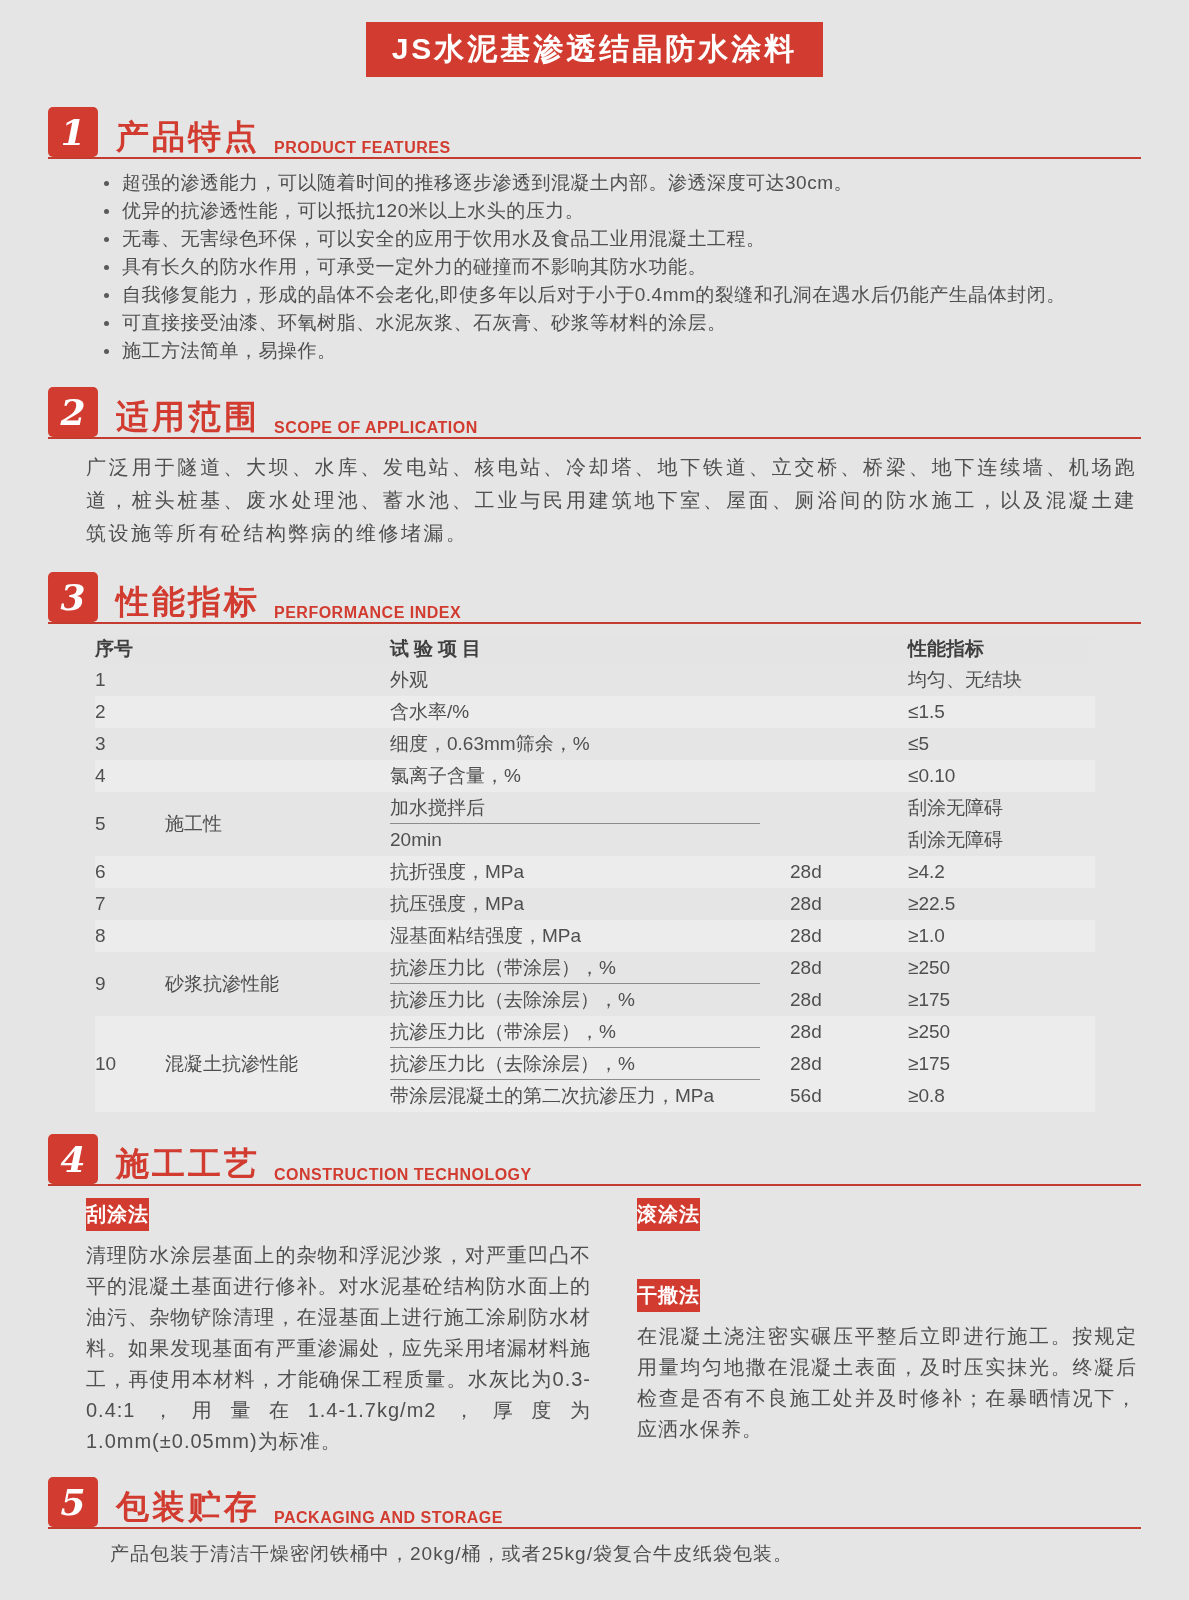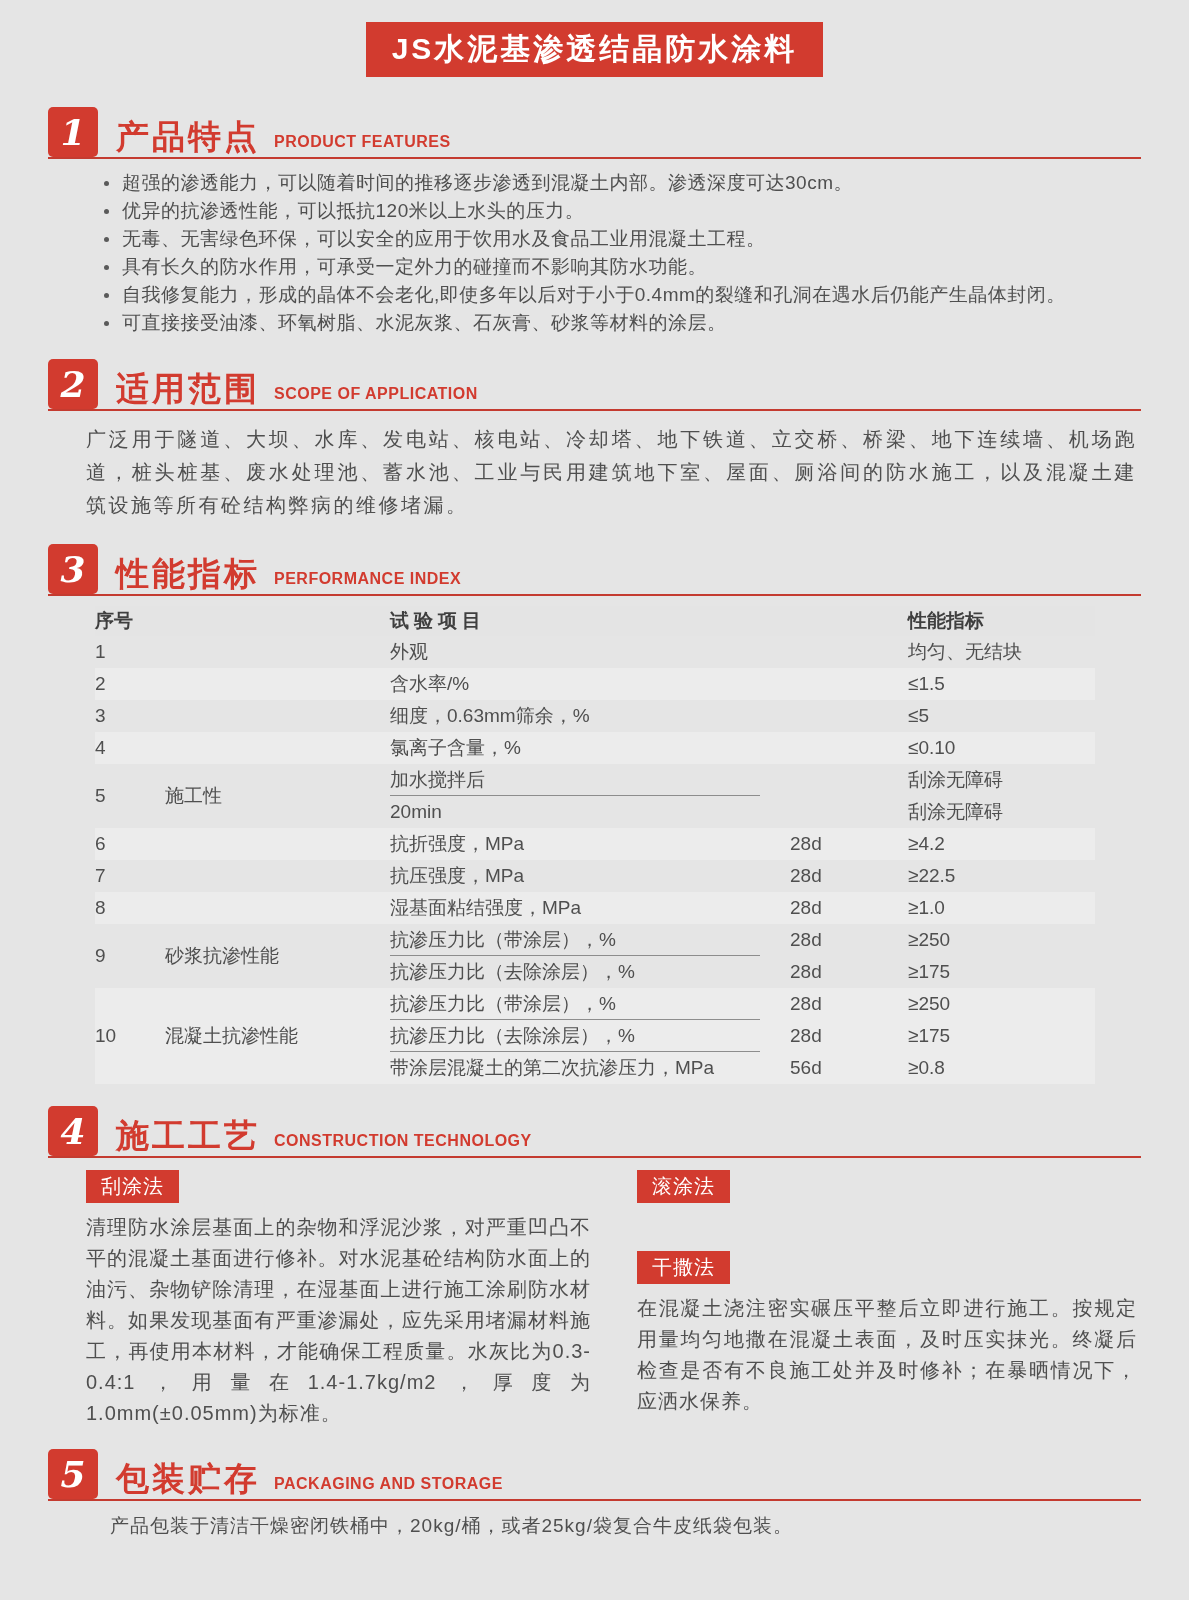--- a/index.html
+++ b/index.html
@@ -31,21 +31,21 @@
     display:flex;align-items:center;justify-content:center;
     font-family:"DejaVu Serif","Liberation Serif",serif;
     font-style:italic;font-weight:bold;font-size:36px;border-radius:5px;
   }
   .sec-title{
     color:var(--accent);font-size:33px;font-weight:bold;letter-spacing:3px;
     margin-left:18px;line-height:1;padding-bottom:4px;
   }
   .sec-sub{
     color:var(--accent);font-size:16px;font-weight:bold;
-    margin-left:14px;padding-bottom:6px;letter-spacing:0.5px;
+    margin-left:14px;letter-spacing:0.5px;
   }
   
   .features-list{list-style:none;margin:10px 60px 0 104px;}
   .features-list li{
     position:relative;font-size:19px;line-height:28px;color:var(--ink);
     padding-left:18px;letter-spacing:0.5px;
   }
   .features-list .dot{
     position:absolute;left:0;top:12px;width:5px;height:5px;border-radius:50%;
     background:#5a5a5a;
@@ -72,21 +72,21 @@
   .c-item{flex:1;padding-right:8px;}
   .thead .c-item{letter-spacing:5px;}
   .c-age{width:90px;flex-shrink:0;}
   .c-val{width:215px;flex-shrink:0;padding-left:28px;}
   
   .methods{display:flex;gap:46px;margin:12px 52px 0 86px;}
   .method-col-left{width:505px;flex-shrink:0;}
   .method-col-right{flex:1;}
   .method-label{
     display:inline-block;background:var(--accent);color:#fff;
-    font-size:20px;font-weight:normal;padding:3px 15px;letter-spacing:1px;
+    font-size:20px;font-weight:bold;padding:3px 0;letter-spacing:1px;
   }
   .method-label.second{margin-top:48px;}
   .method-text{
     margin-top:9px;font-size:20px;line-height:31px;text-align:justify;
     letter-spacing:1px;color:var(--ink);
   }
   
   .pack-text{margin:12px 48px 0 110px;font-size:19px;color:var(--ink);letter-spacing:1px;}
 </style>
 </head>
@@ -103,20 +103,21 @@
     <div class="sec-title">产品特点</div>
     <div class="sec-sub">PRODUCT FEATURES</div>
   </div>
   <ul class="features-list" id="features-list">
       <li><span class="dot"></span><span>超强的渗透能力，可以随着时间的推移逐步渗透到混凝土内部。渗透深度可达30cm。</span></li>
       <li><span class="dot"></span><span>优异的抗渗透性能，可以抵抗120米以上水头的压力。</span></li>
       <li><span class="dot"></span><span>无毒、无害绿色环保，可以安全的应用于饮用水及食品工业用混凝土工程。</span></li>
       <li><span class="dot"></span><span>具有长久的防水作用，可承受一定外力的碰撞而不影响其防水功能。</span></li>
       <li><span class="dot"></span><span>自我修复能力，形成的晶体不会老化,即使多年以后对于小于0.4mm的裂缝和孔洞在遇水后仍能产生晶体封闭。</span></li>
       <li><span class="dot"></span><span>可直接接受油漆、环氧树脂、水泥灰浆、石灰膏、砂浆等材料的涂层。</span></li>
+      <li><span class="dot"></span><span>施工方法简单，易操作。</span></li>
     </ul>
 
   <div class="section-head" style="margin-top:22px;">
     <div class="badge">2</div>
     <div class="sec-title">适用范围</div>
     <div class="sec-sub">SCOPE OF APPLICATION</div>
   </div>
   <p class="scope-text">广泛用于隧道、大坝、水库、发电站、核电站、冷却塔、地下铁道、立交桥、桥梁、地下连续墙、机场跑道，桩头桩基、废水处理池、蓄水池、工业与民用建筑地下室、屋面、厕浴间的防水施工，以及混凝土建筑设施等所有砼结构弊病的维修堵漏。</p>
 
   <div class="section-head" style="margin-top:22px;">

